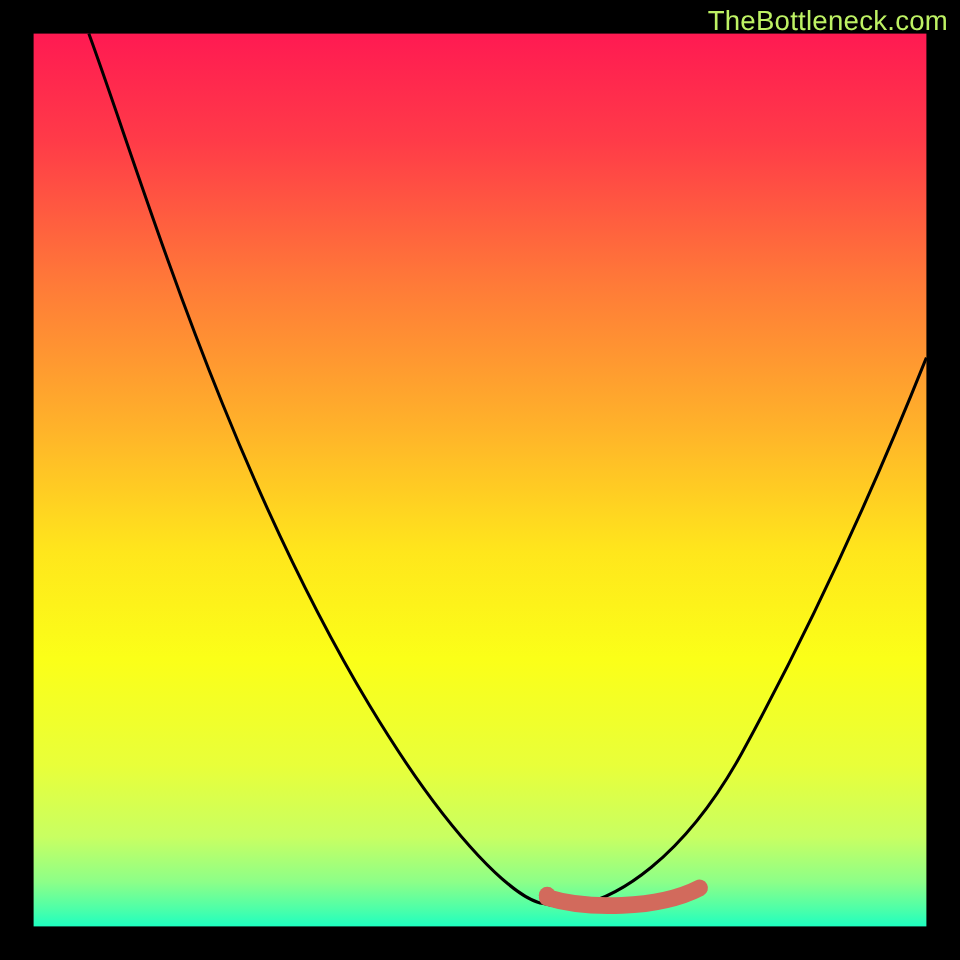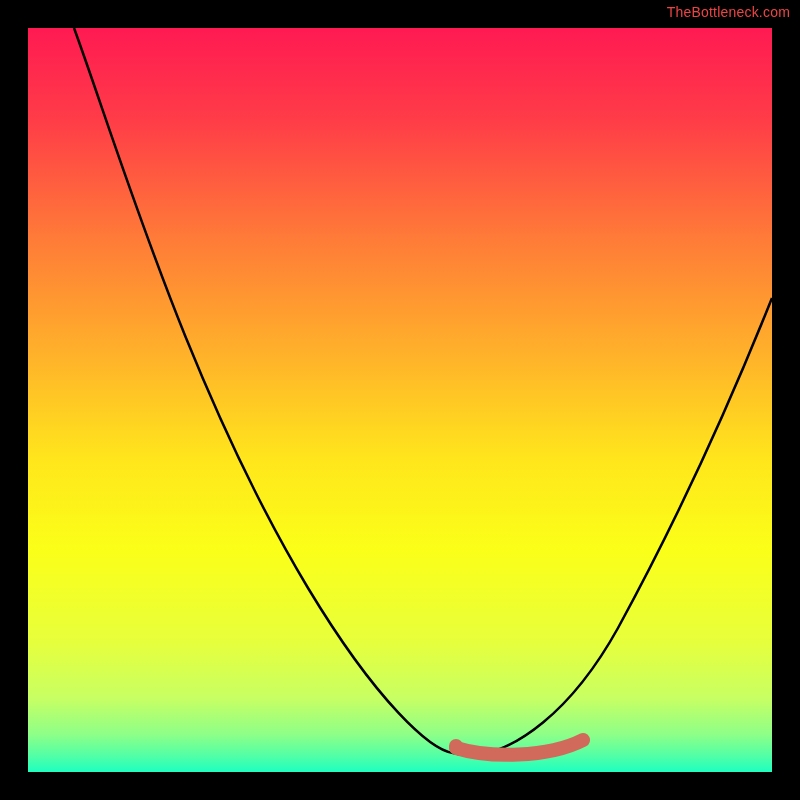--- a/index.html
+++ b/index.html
@@ -22,22 +22,22 @@
     left: 28px;
     top: 28px;
     width: 744px;
     height: 744px;
     
   }
   .watermark {
     position: absolute;
     top: 4px;
     right: 10px;
-    color: #ef4444;
-    font-size: 14px;
+    color: #bef264;
+    font-size: 23px;
     font-weight: 400;
     letter-spacing: 0.2px;
     text-align: right;
   }
   svg.curve {
     position: absolute;
     left: 0;
     top: 0;
     width: 744px;
     height: 744px;

